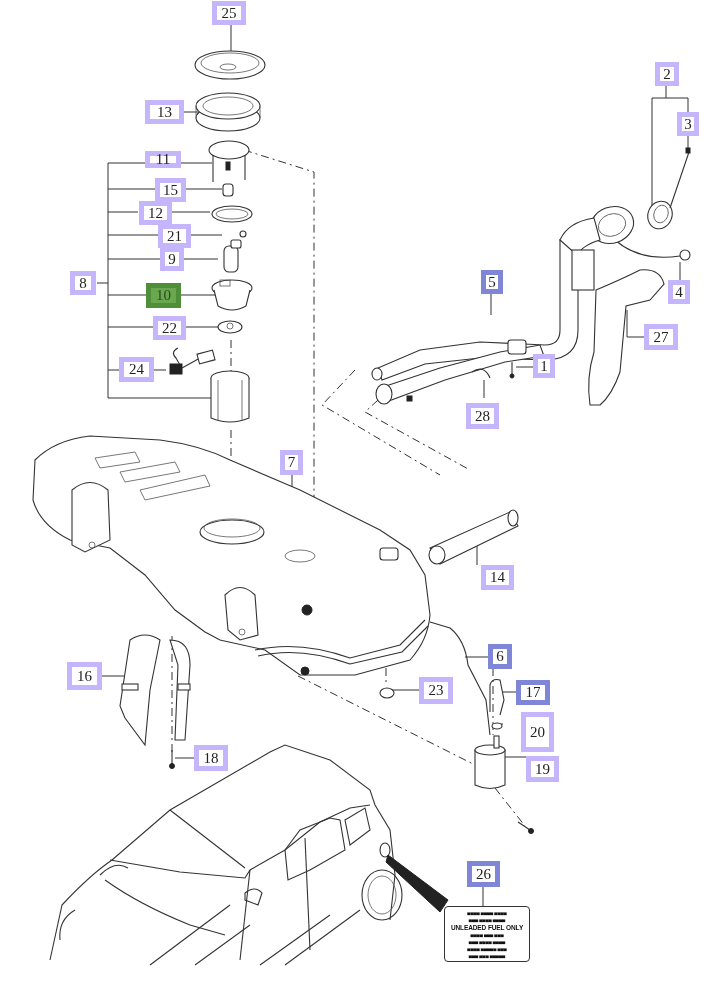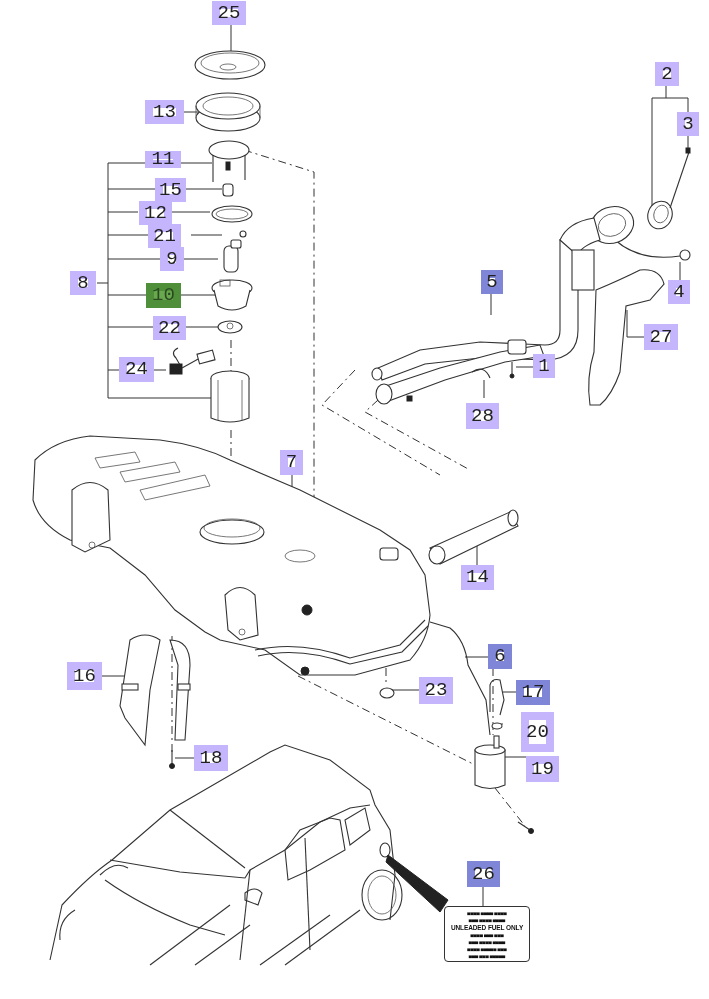--- a/index.html
+++ b/index.html
@@ -1,18 +1,18 @@
 <!DOCTYPE html>
 <html><head>
 <meta charset="utf-8">
 <style>
   html, body { margin:0; padding:0; background:#ffffff; }
   body { width:709px; height:999px; position:relative; overflow:hidden; font-family:"Liberation Sans", sans-serif; }
   #diagram { position:absolute; left:0; top:0; width:709px; height:999px; }
-  .callout { position:absolute; box-sizing:border-box; border:8px solid #c4b5fd; background:#ffffff; color:#222; font-size:19px; line-height:1; display:flex; align-items:center; justify-content:center; font-family:Liberation Mono, monospace; cursor:pointer; }
+  .callout { position:absolute; box-sizing:border-box; border:5px solid #c4b5fd; background:#ffffff; color:#222; font-size:15px; line-height:1; display:flex; align-items:center; justify-content:center; font-family:Liberation Serif, serif; cursor:pointer; }
   .callout.blue { border-color:#7f86d8; }
   .callout.selected { background:#6aa84f; border-color:#4f8f3a; color:#2a4a20; }
   .part { fill:none; stroke:#333; stroke-width:1.1; }
   .thin { fill:none; stroke:#555; stroke-width:0.8; }
   .lead { fill:none; stroke:#333; stroke-width:1; }
   .dash { fill:none; stroke:#333; stroke-width:1; stroke-dasharray:8 4 2 4; }
   .fillw { fill:#fff; stroke:#333; stroke-width:1.1; }
   .dark { fill:#222; stroke:#222; }
   #warning-label { position:absolute; left:444px; top:906px; width:86px; height:56px; box-sizing:border-box; border:1.5px solid #333; border-radius:4px; background:#fff; padding:3px 3px; display:flex; flex-direction:column; align-items:center; justify-content:space-between; }
   #warning-label span { display:block; font-size:4.5px; line-height:5px; font-weight:bold; color:#111; white-space:nowrap; letter-spacing:-0.1px; text-align:center; }
@@ -250,35 +250,35 @@
     <path class="dark" d="M388 855 L448 900 L440 912 L386 862 Z"></path>
   </g>
 </svg>
 
 
 <div class="callout" style="left:212px;top:1px;width:34px;height:24px;">25</div>
 <div class="callout" style="left:145px;top:100px;width:39px;height:24px;">13</div>
 <div class="callout" style="left:145px;top:151px;width:36px;height:17px;">11</div>
 <div class="callout" style="left:155px;top:178px;width:31px;height:24px;">15</div>
 <div class="callout" style="left:139px;top:201px;width:33px;height:24px;">12</div>
-<div class="callout" style="left:148px;top:224px;width:33px;height:24px;">21</div>
+<div class="callout" style="left:158px;top:224px;width:33px;height:24px;">21</div>
 <div class="callout" style="left:160px;top:247px;width:24px;height:24px;">9</div>
 <div class="callout" style="left:70px;top:271px;width:26px;height:24px;">8</div>
 <div class="callout selected" style="left:146px;top:283px;width:35px;height:25px;">10</div>
 <div class="callout" style="left:153px;top:316px;width:33px;height:24px;">22</div>
 <div class="callout" style="left:119px;top:357px;width:35px;height:25px;">24</div>
 <div class="callout" style="left:655px;top:62px;width:24px;height:24px;">2</div>
 <div class="callout" style="left:677px;top:112px;width:22px;height:24px;">3</div>
 <div class="callout" style="left:668px;top:280px;width:22px;height:24px;">4</div>
 <div class="callout blue" style="left:481px;top:270px;width:22px;height:24px;">5</div>
 <div class="callout" style="left:644px;top:324px;width:34px;height:26px;">27</div>
 <div class="callout" style="left:533px;top:354px;width:22px;height:24px;">1</div>
 <div class="callout" style="left:466px;top:403px;width:33px;height:26px;">28</div>
 <div class="callout" style="left:280px;top:450px;width:23px;height:25px;">7</div>
-<div class="callout" style="left:461px;top:565px;width:33px;height:25px;">14</div>
+<div class="callout" style="left:481px;top:565px;width:33px;height:25px;">14</div>
 <div class="callout blue" style="left:488px;top:644px;width:24px;height:25px;">6</div>
 <div class="callout" style="left:67px;top:662px;width:35px;height:28px;">16</div>
 <div class="callout" style="left:419px;top:677px;width:34px;height:27px;">23</div>
 <div class="callout blue" style="left:516px;top:680px;width:34px;height:25px;">17</div>
 <div class="callout" style="left:521px;top:712px;width:33px;height:40px;">20</div>
 <div class="callout" style="left:526px;top:744px;width:33px;height:26px;margin-top:12px;">19</div>
 <div class="callout" style="left:194px;top:745px;width:34px;height:26px;">18</div>
 <div class="callout blue" style="left:467px;top:861px;width:33px;height:26px;">26</div>
 
 

